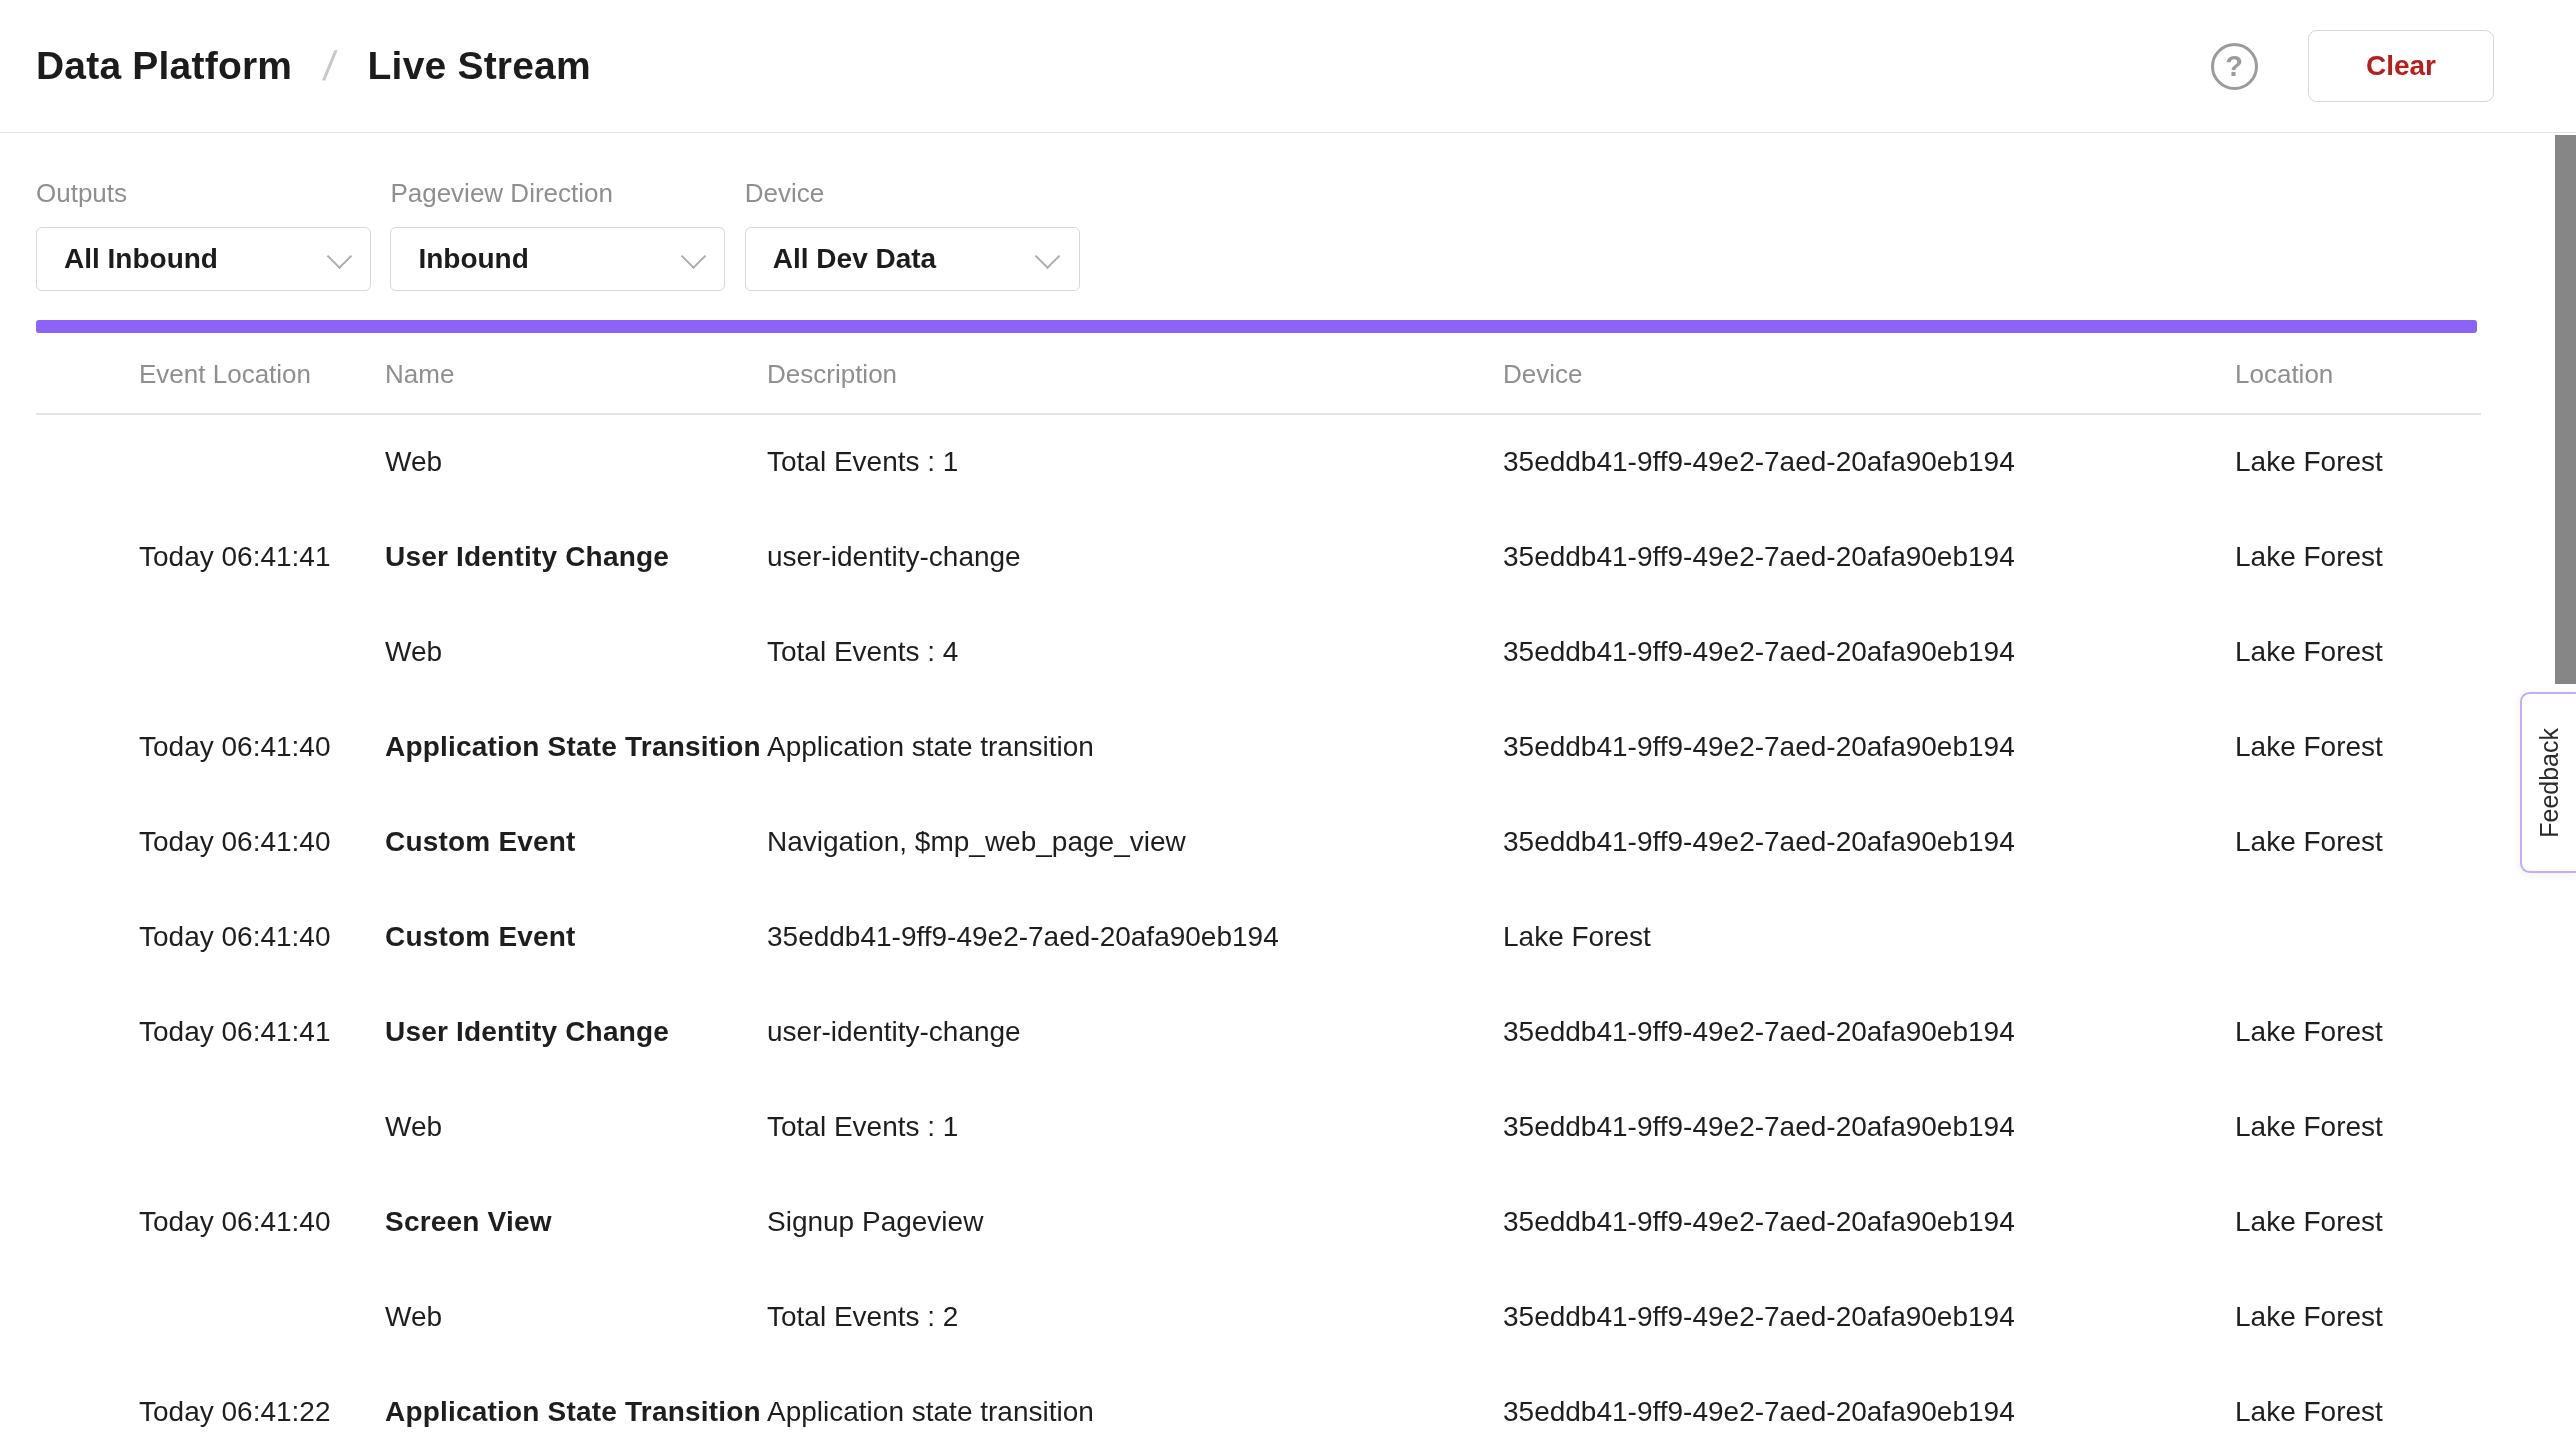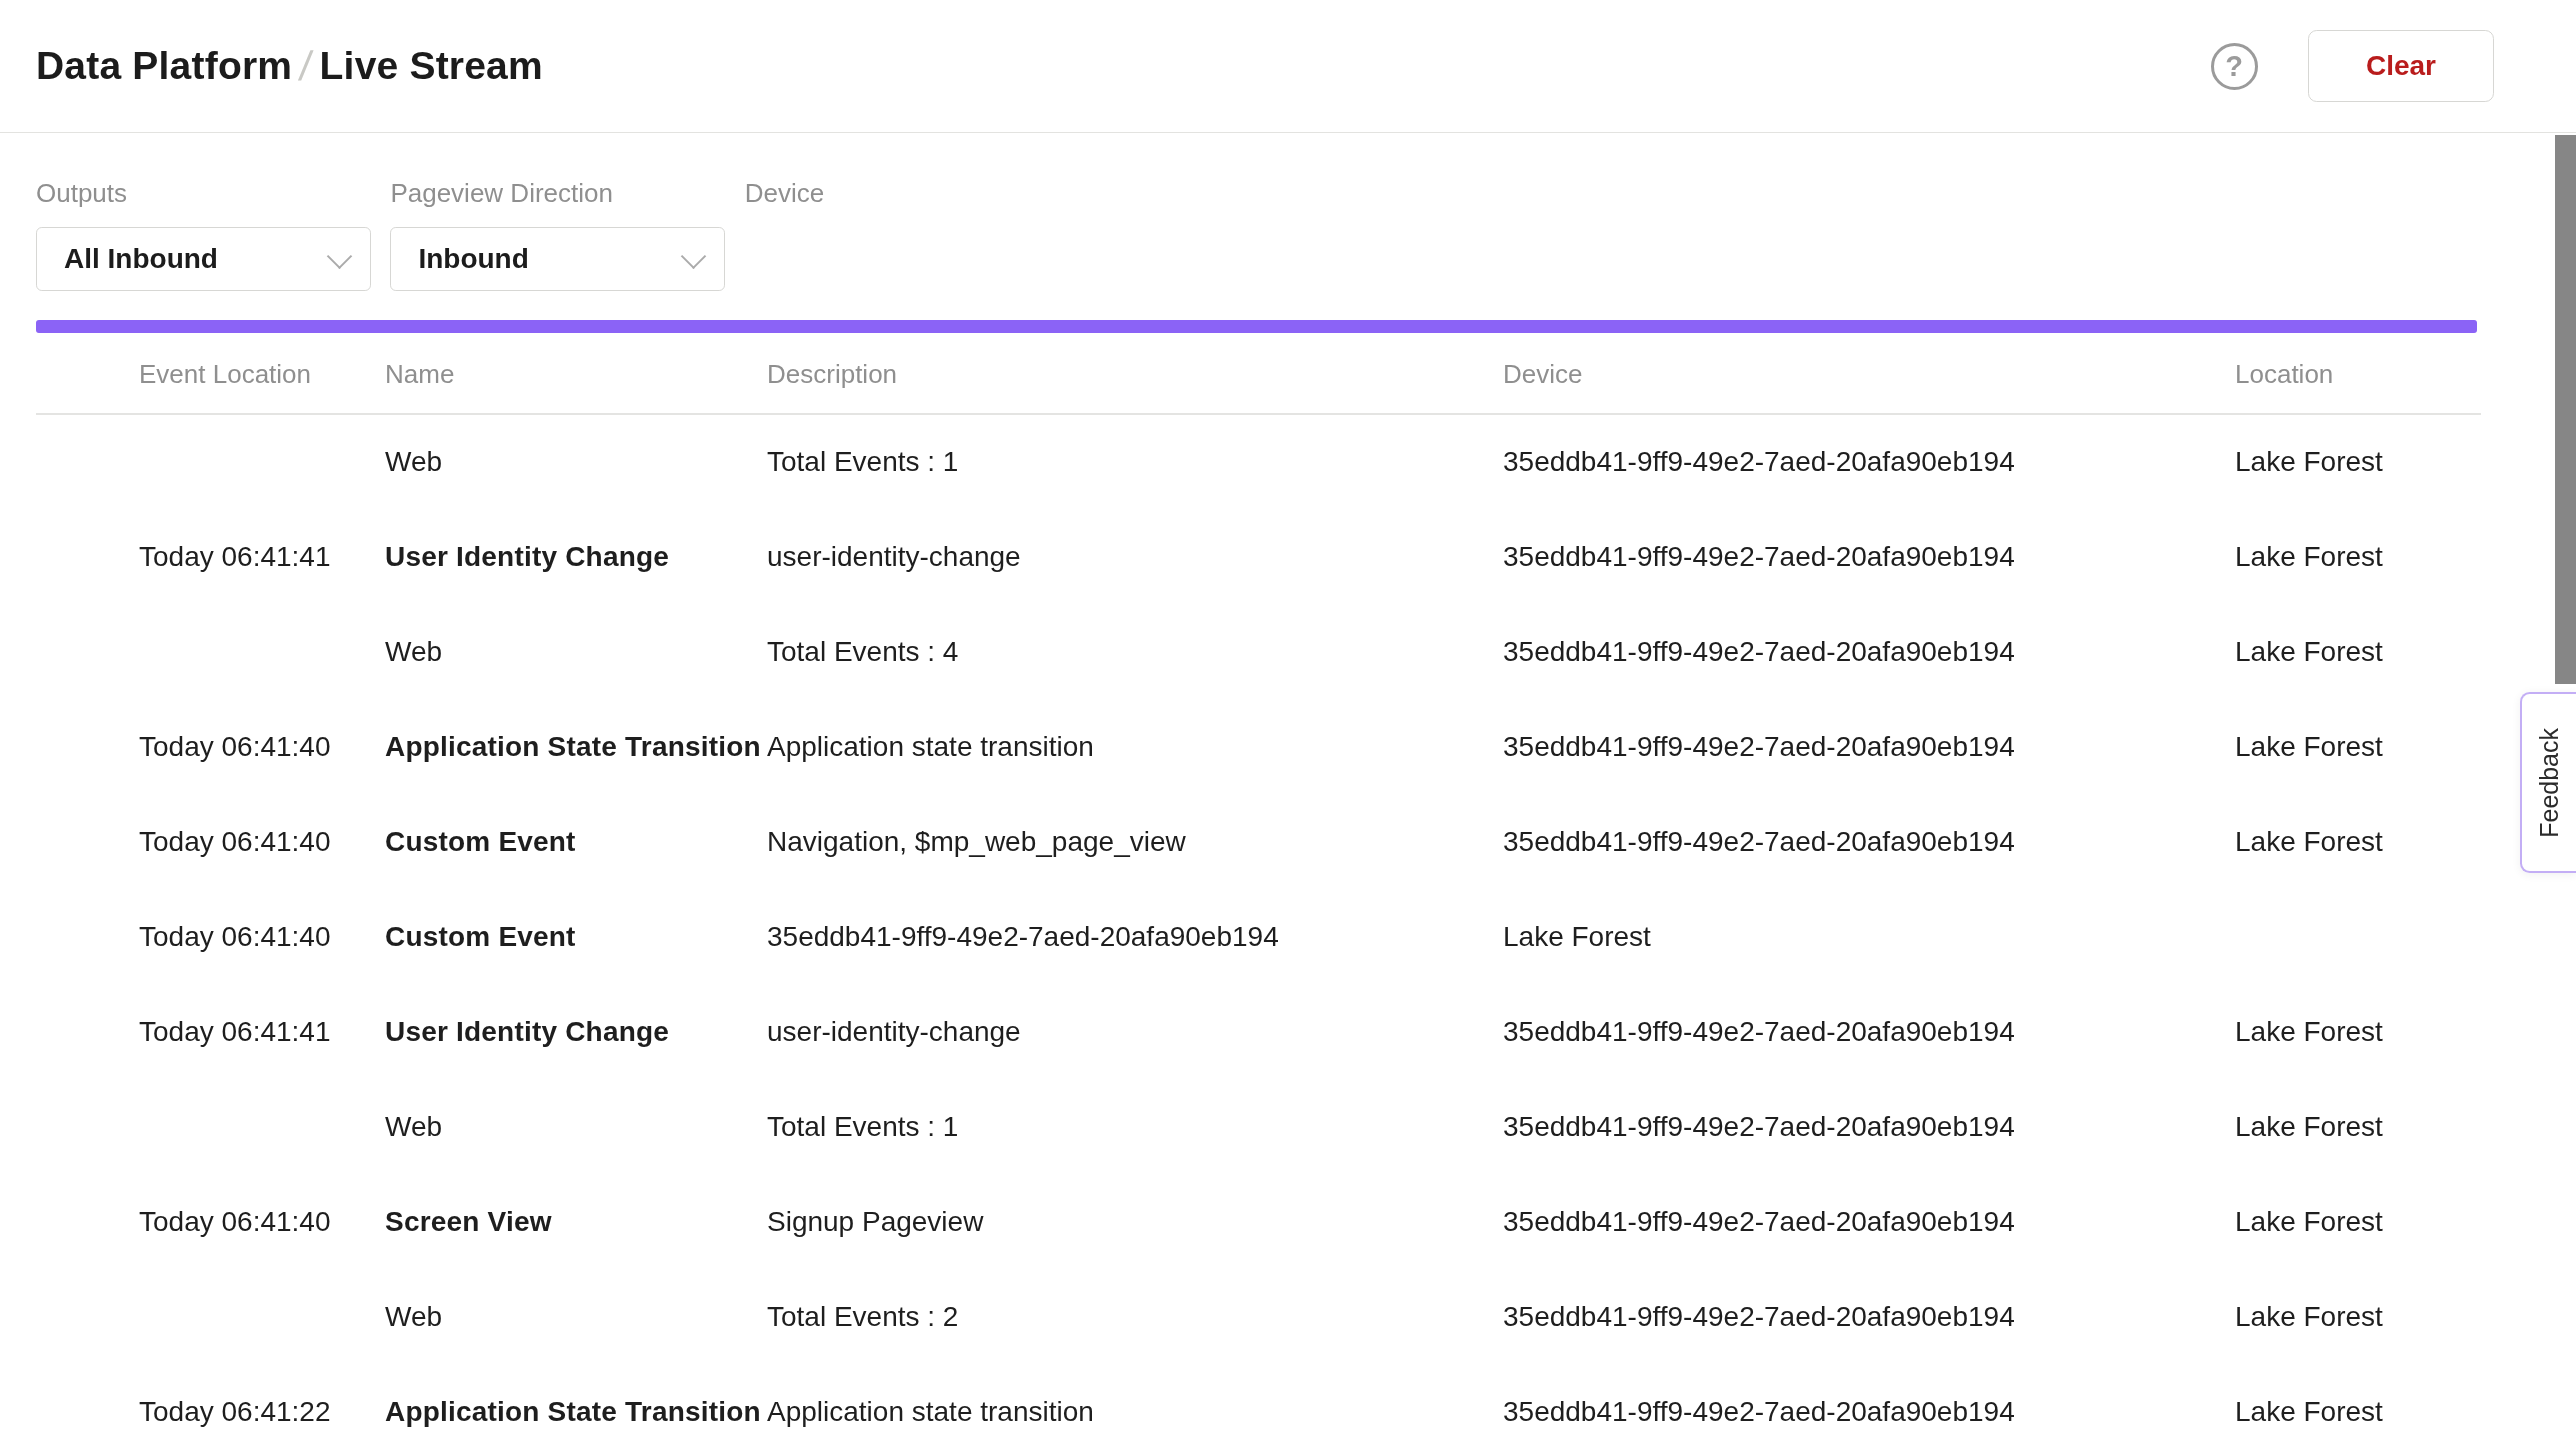--- a/index.html
+++ b/index.html
@@ -12,21 +12,21 @@
   }
   .page { position: relative; width: 2576px; height: 1442px; }
 
   
   .topbar {
     height: 133px;
     display: flex; align-items: center; justify-content: space-between;
     padding: 0 82px 0 36px;
     border-bottom: 1.9px solid #e3e3e0;
   }
-  .breadcrumb { display: flex; align-items: center; gap: 8px; text-align: center; }
+  .breadcrumb { display: flex; align-items: center; gap: 32px; text-align: center; }
   .crumb { font-size: 39px; font-weight: 700; color: #1c1c1c; letter-spacing: 0.2px; }
   .crumb-sep { font-size: 41px; font-weight: 300; color: #c9c9c5; transform: skewX(-8deg); }
   .topbar-right { display: flex; align-items: center; gap: 35px; }
   .help-icon {
     width: 47px; height: 47px; border-radius: 50%;
     border: 3.9px solid #9b9b9b;
     display: flex; align-items: center; justify-content: center;
     font-size: 29px; font-weight: 700; color: #9b9b9b;
     cursor: pointer; margin-right: 15.5px;
   }
@@ -148,20 +148,24 @@
     </div>
     <div class="filter-group">
       <div class="filter-label">Pageview Direction</div>
       <div class="select">
         <span class="select-value">Inbound</span>
         <span class="chevron"></span>
       </div>
     </div>
     <div class="filter-group">
       <div class="filter-label">Device</div>
+      <div class="select">
+        <span class="select-value">All Dev Data</span>
+        <span class="chevron"></span>
+      </div>
     </div>
   </div>
 
   <div class="stream-bar"></div>
 
   <div class="thead">
     <div class="grid-row">
       <span class="thead-cell"></span>
       <span class="thead-cell">Event Location</span>
       <span class="thead-cell">Name</span>

